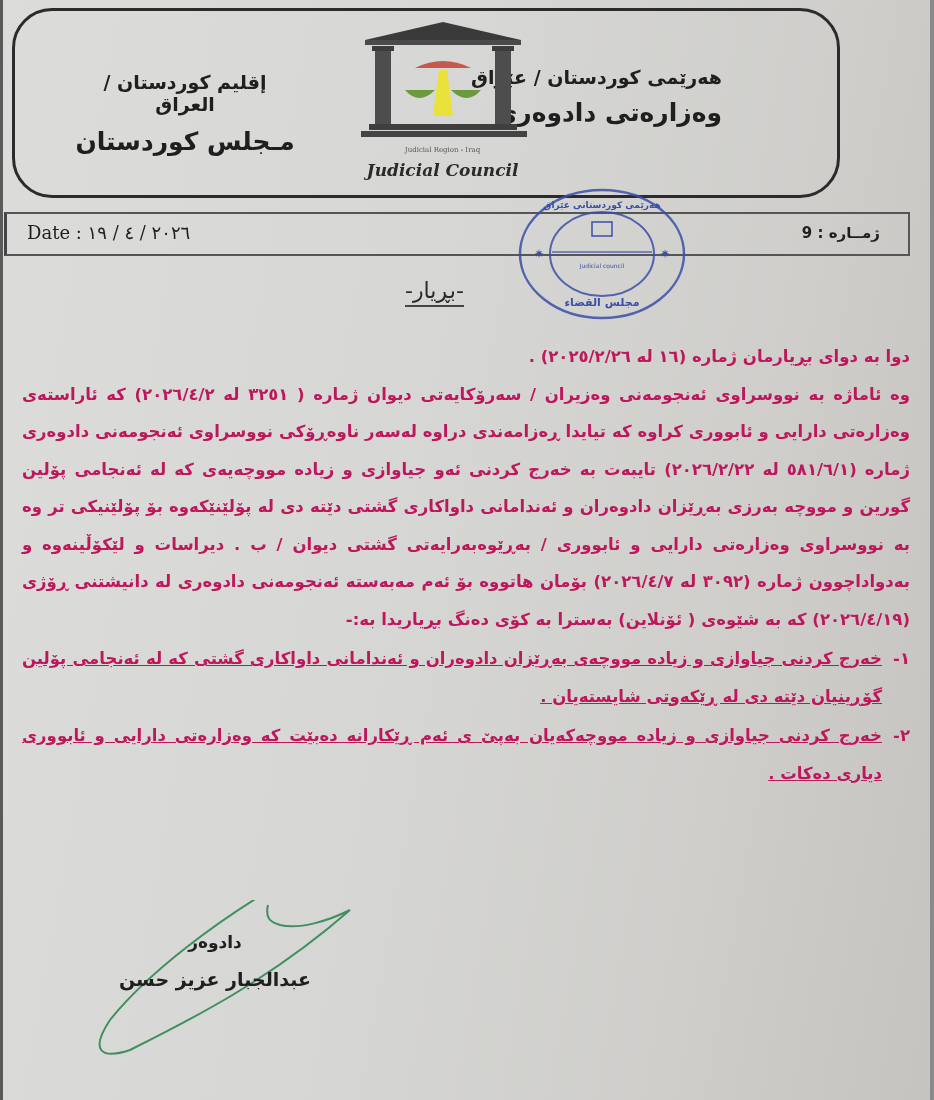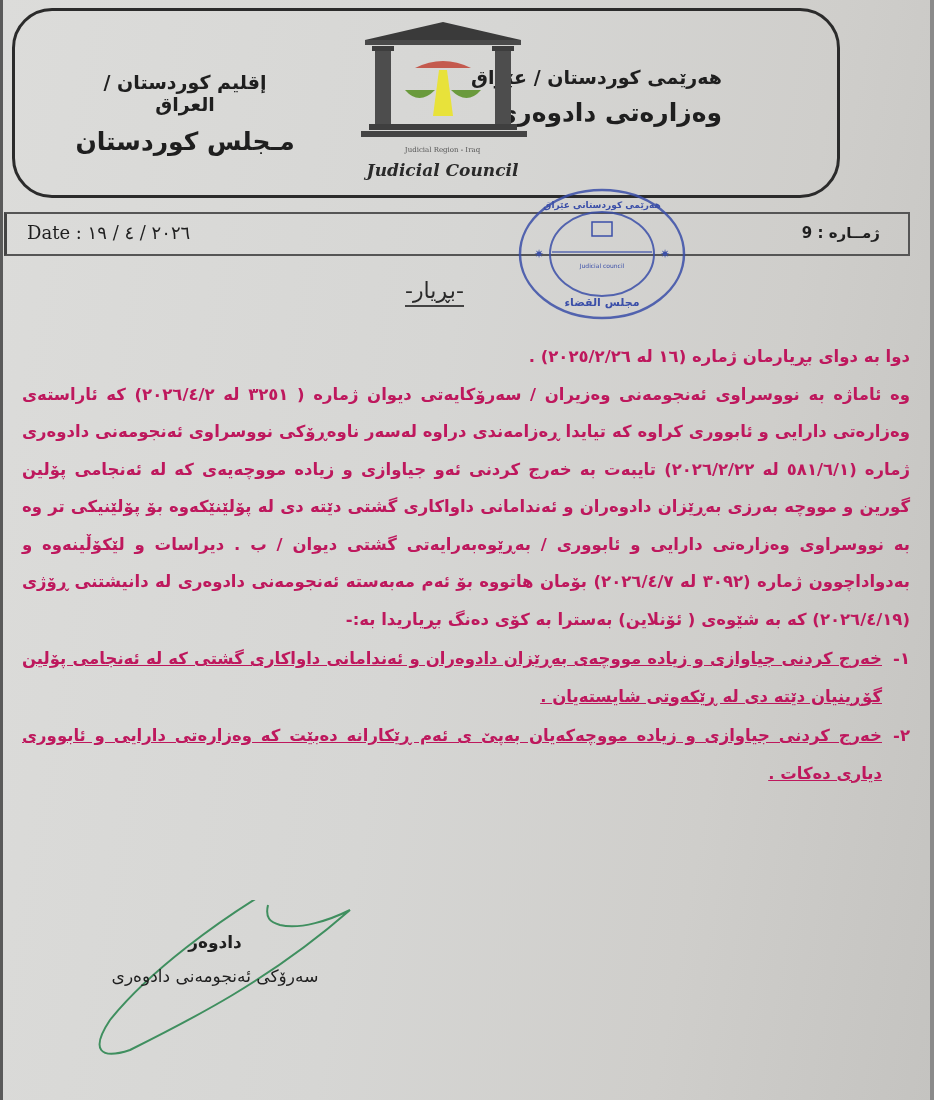--- a/index.html
+++ b/index.html
@@ -138,14 +138,14 @@
     <span class="txt">خەرج کردنی جیاوازی و زیادە مووچەکەیان بەپێ ی ئەم ڕێکارانە دەبێت کە وەزارەتی دارایی و ئابووری دیاری دەکات .</span>
   </div>
 </div>
 
 <svg class="signature" viewBox="0 0 320 170">
   <path d="M200,-10 C150,20 80,70 40,120 C20,150 30,160 60,150 C120,120 200,80 280,10 C260,20 230,30 210,25 C200,22 195,18 198,5" fill="none" stroke="#3f8f5f" stroke-width="2"></path>
 </svg>
 
 <div class="sig-block">
   <div class="role">دادوەر</div>
-  <div class="ttl">سەرۆکی ئەنجومەنی دادوەری</div>
+  <div class="nm">عبدالجبار عزيز حسن</div>
 </div>
 
 </body></html>

